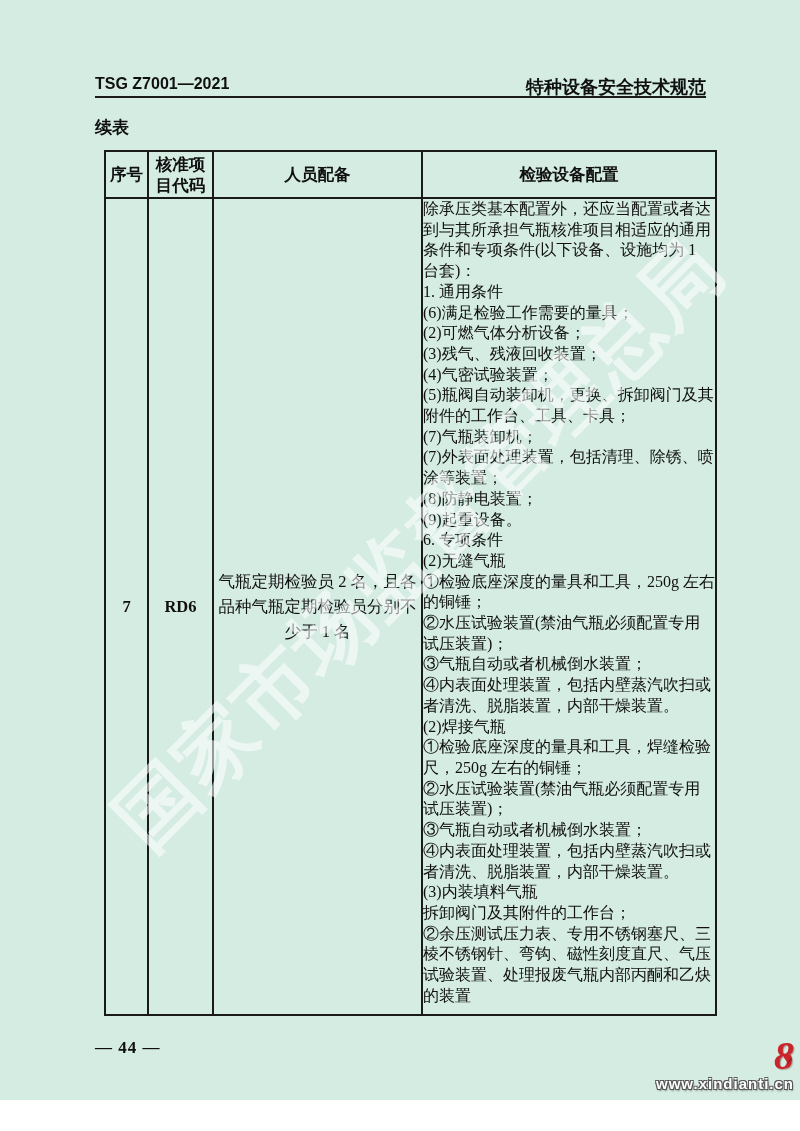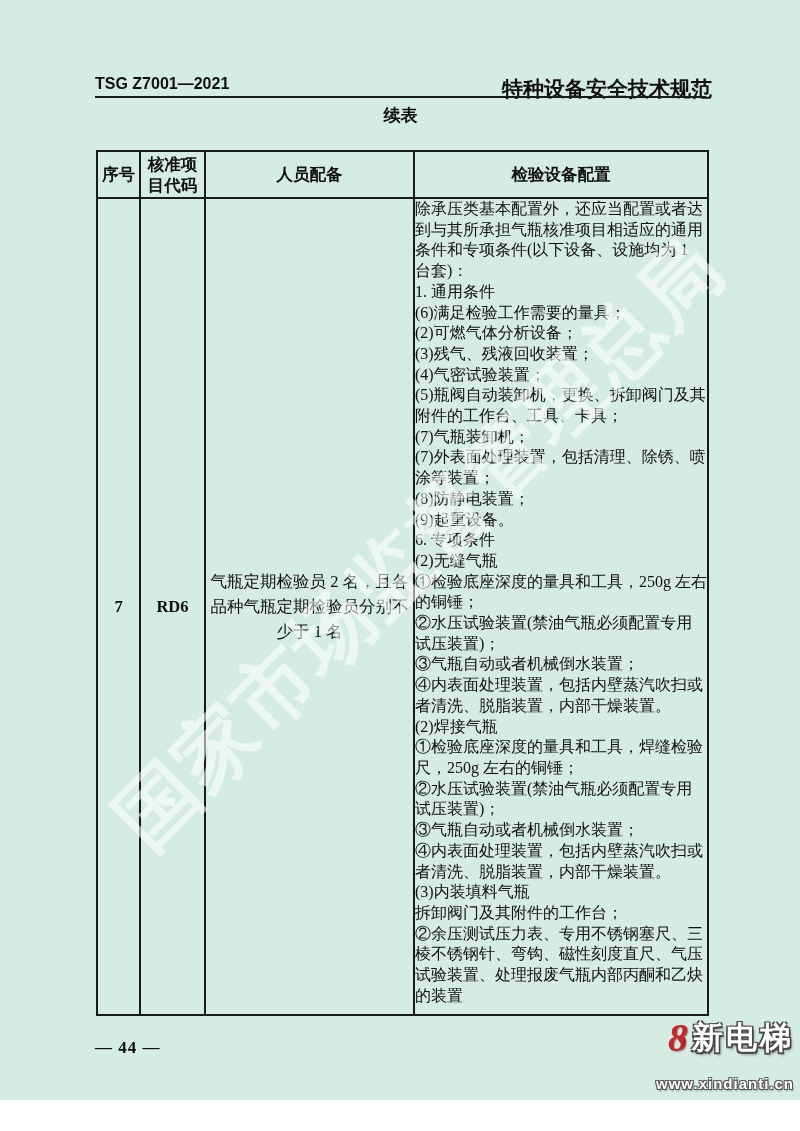--- a/index.html
+++ b/index.html
@@ -12,34 +12,34 @@
     color:#101010;
     text-decoration:underline;
   }
   
   .doc-header-left{
     position:absolute;left:95px;top:75px;
     font-family:"Liberation Sans","DejaVu Sans",sans-serif;
     font-weight:bold;font-size:16px;letter-spacing:0px;
   }
   .doc-header-right{
-    position:absolute;top:75px;right:88px;
-    font-weight:bold;font-size:21px;
+    position:absolute;top:75px;right:94px;
+    font-weight:bold;font-size:18px;
   }
   .header-rule{
     position:absolute;left:95px;top:96px;width:611px;height:2px;background:#1a1a1a;
   }
   
   .table-caption{
-    position:absolute;left:95px;top:104px;width:611px;
-    text-align:center;font-size:17px;font-weight:600;
+    position:absolute;left:95px;top:116px;width:611px;
+    text-align:left;font-size:17px;font-weight:600;
   }
   
   table.spec{
-    position:absolute;left:96px;top:150px;
+    position:absolute;left:104px;top:150px;
     width:611px;height:866px;
     border-collapse:collapse;table-layout:fixed;border-radius:30px;
   }
   table.spec td,table.spec th{
     border:2px solid #1a1a1a;
     padding:0;
     font-size:16.5px;
     overflow:hidden;
   }
   col.c-serial{width:43px;}
@@ -88,21 +88,21 @@
   .logo-heart{
     position:absolute;left:9px;bottom:-2px;font-size:15px;color:#c9252b;font-style:normal;
   }
   .logo-name{
     font-size:31px;font-weight:bold;color:#fdfdfd;letter-spacing:3px;
     text-shadow:-1.5px -1.5px 0 #4a4a4a,1.5px -1.5px 0 #4a4a4a,
                 -1.5px 1.5px 0 #4a4a4a,1.5px 1.5px 0 #4a4a4a,2px 3px 3px rgba(0,0,0,.35);
   }
   .logo-url{
     font-family:"Liberation Sans","DejaVu Sans",sans-serif;
-    font-size:15px;font-weight:bold;color:#ffffff;letter-spacing:1px;margin-top:16px;
+    font-size:15px;font-weight:bold;color:#ffffff;letter-spacing:1px;margin-top:2px;
     text-shadow:-1px -1px 0 #555,1px -1px 0 #555,-1px 1px 0 #555,1px 1px 0 #555,1px 2px 2px rgba(0,0,0,.4);
   }
 </style>
 </head>
 <body>
 
 <div class="page">
 
   <div class="doc-header-left">TSG Z7001—2021</div>
   <div class="doc-header-right">特种设备安全技术规范</div>
@@ -159,18 +159,17 @@
   </tbody>
     </table>
 
   <div class="watermark">国家市场监督管理总局</div>
 
   <div class="page-number">— 44 —</div>
 
   <div class="logo">
     <div class="logo-top">
       <span class="logo-8"><span>8</span><span class="logo-heart">♥</span></span>
-      <span class="logo-name">新电梯</span>
     </div>
     <div class="logo-url">www.xindianti.cn</div>
   </div>
 
 </div>
 
 </body></html>

